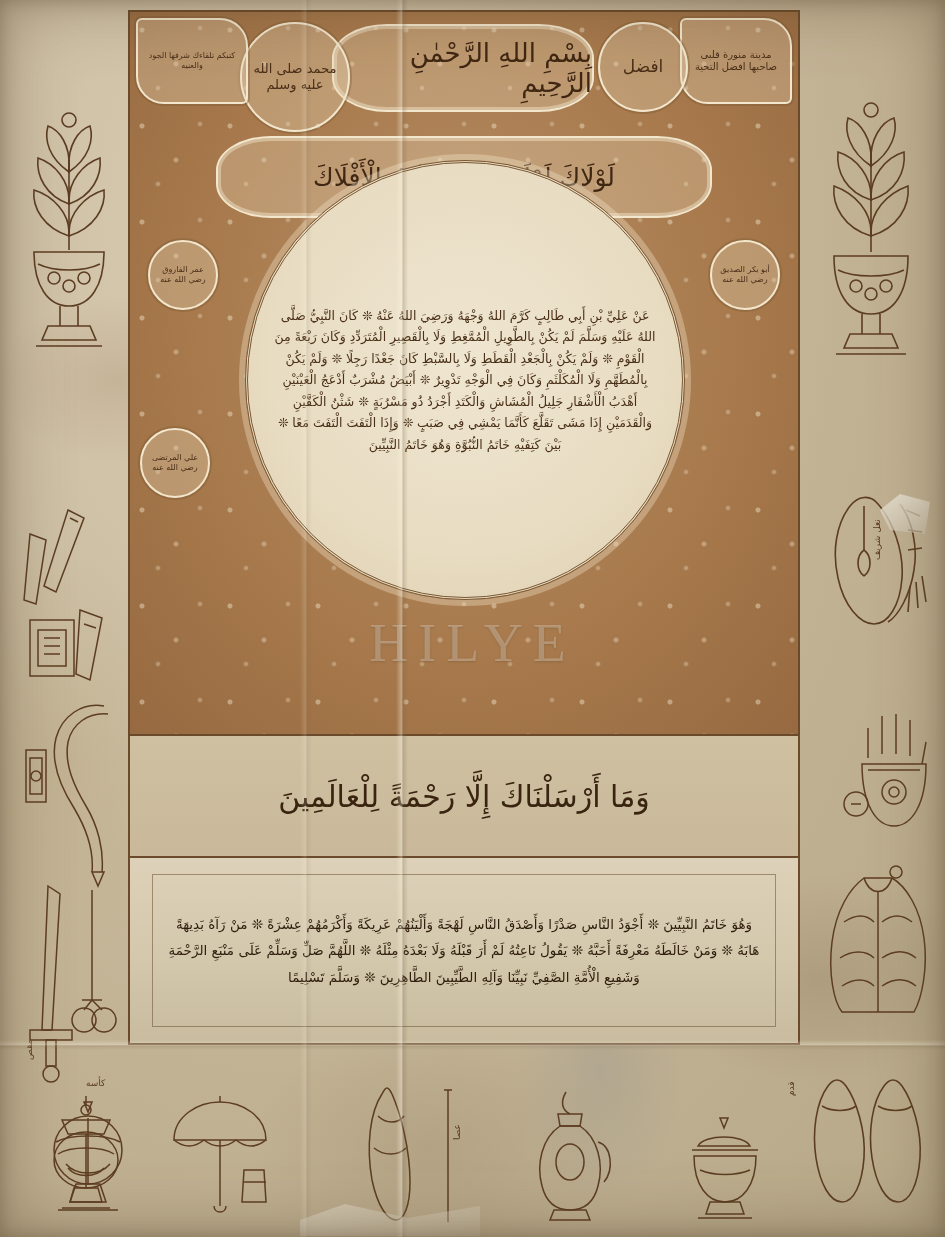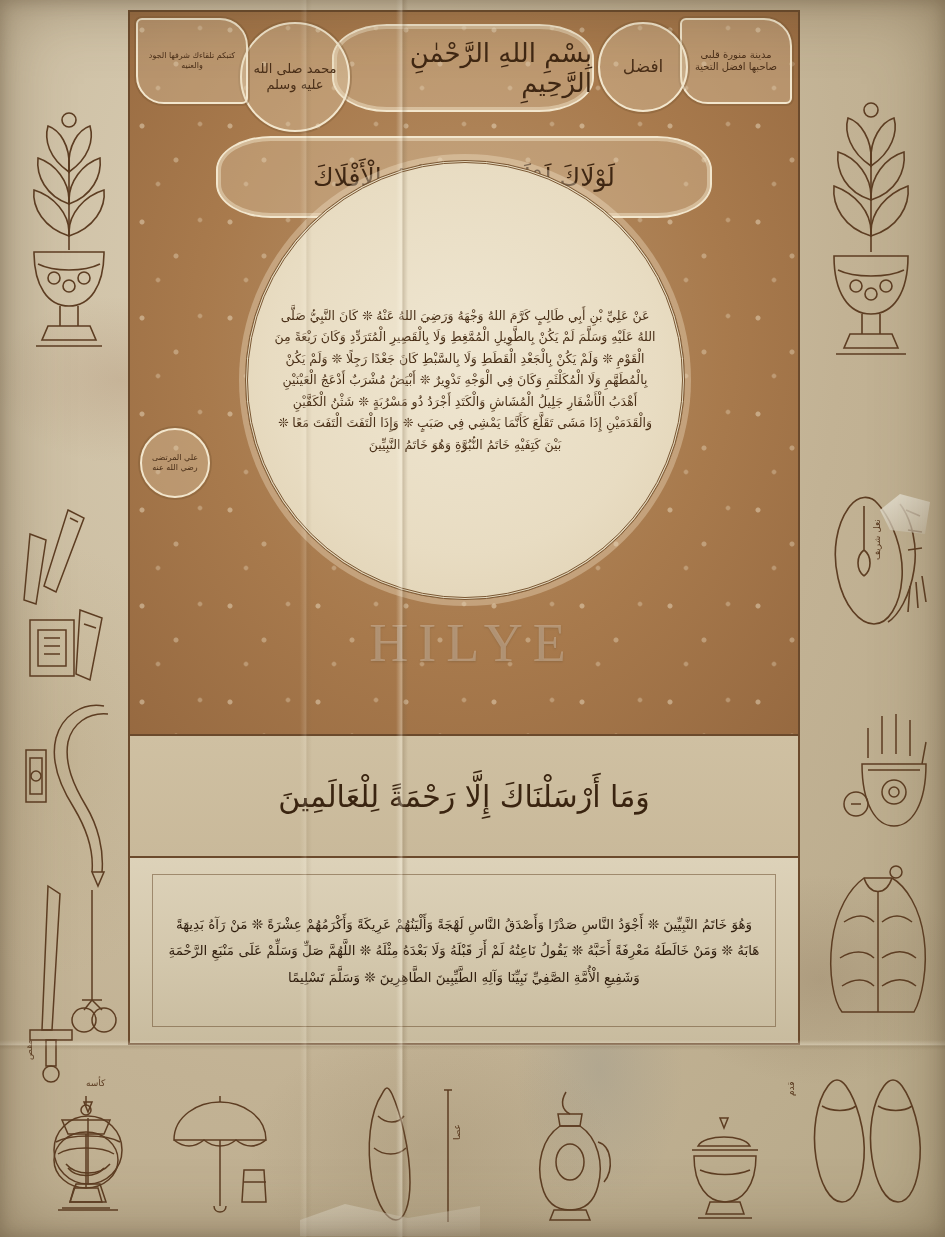--- a/index.html
+++ b/index.html
@@ -269,21 +269,31 @@
 
         <div class="medallion med-corner" style="left:0; top:0; width:96px; height:70px; font-size:8px; padding:6px;">
           <span>كتبكم تلقاءك شرفها الجود والعنيه</span>
         </div>
       </div>
 
       <div class="banner" style="left:86px; right:86px; top:124px; height:78px;">
         <span style="font-size:25px;">لَوْلَاكَ لَوْلَاكَ لَمَا خَلَقْتُ الْأَفْلَاكَ</span>
       </div>
 
-
+      <div class="side-med" style="right:18px; top:228px;">
+        <div class="medallion med-oval">
+            <span>أبو بكر الصديق رضي الله عنه</span>
+          </div>
+      </div>
+
+      <div class="side-med" style="left:18px; top:228px;">
+        <div class="medallion med-oval">
+            <span>عمر الفاروق رضي الله عنه</span>
+          </div>
+      </div>
       <div class="side-med" style="left:10px; top:416px;">
         <div class="medallion med-oval">
             <span>علي المرتضى رضي الله عنه</span>
           </div>
       </div>
 
       <div class="big-circle">
         <div class="circle-text">عَنْ عَلِيِّ بْنِ أَبِي طَالِبٍ كَرَّمَ اللهُ وَجْهَهُ وَرَضِيَ اللهُ عَنْهُ ❊ كَانَ النَّبِيُّ صَلَّى اللهُ عَلَيْهِ وَسَلَّمَ لَمْ يَكُنْ بِالطَّوِيلِ الْمُمَّغِطِ وَلَا بِالْقَصِيرِ الْمُتَرَدِّدِ وَكَانَ رَبْعَةً مِنَ الْقَوْمِ ❊ وَلَمْ يَكُنْ بِالْجَعْدِ الْقَطَطِ وَلَا بِالسَّبْطِ كَانَ جَعْدًا رَجِلًا ❊ وَلَمْ يَكُنْ بِالْمُطَهَّمِ وَلَا الْمُكَلْثَمِ وَكَانَ فِي الْوَجْهِ تَدْوِيرٌ ❊ أَبْيَضُ مُشْرَبٌ أَدْعَجُ الْعَيْنَيْنِ أَهْدَبُ الْأَشْفَارِ جَلِيلُ الْمُشَاشِ وَالْكَتَدِ أَجْرَدُ ذُو مَسْرُبَةٍ ❊ شَثْنُ الْكَفَّيْنِ وَالْقَدَمَيْنِ إِذَا مَشَى تَقَلَّعَ كَأَنَّمَا يَمْشِي فِي صَبَبٍ ❊ وَإِذَا الْتَفَتَ الْتَفَتَ مَعًا ❊ بَيْنَ كَتِفَيْهِ خَاتَمُ النُّبُوَّةِ وَهُوَ خَاتَمُ النَّبِيِّينَ</div>
       </div>
     </div>

